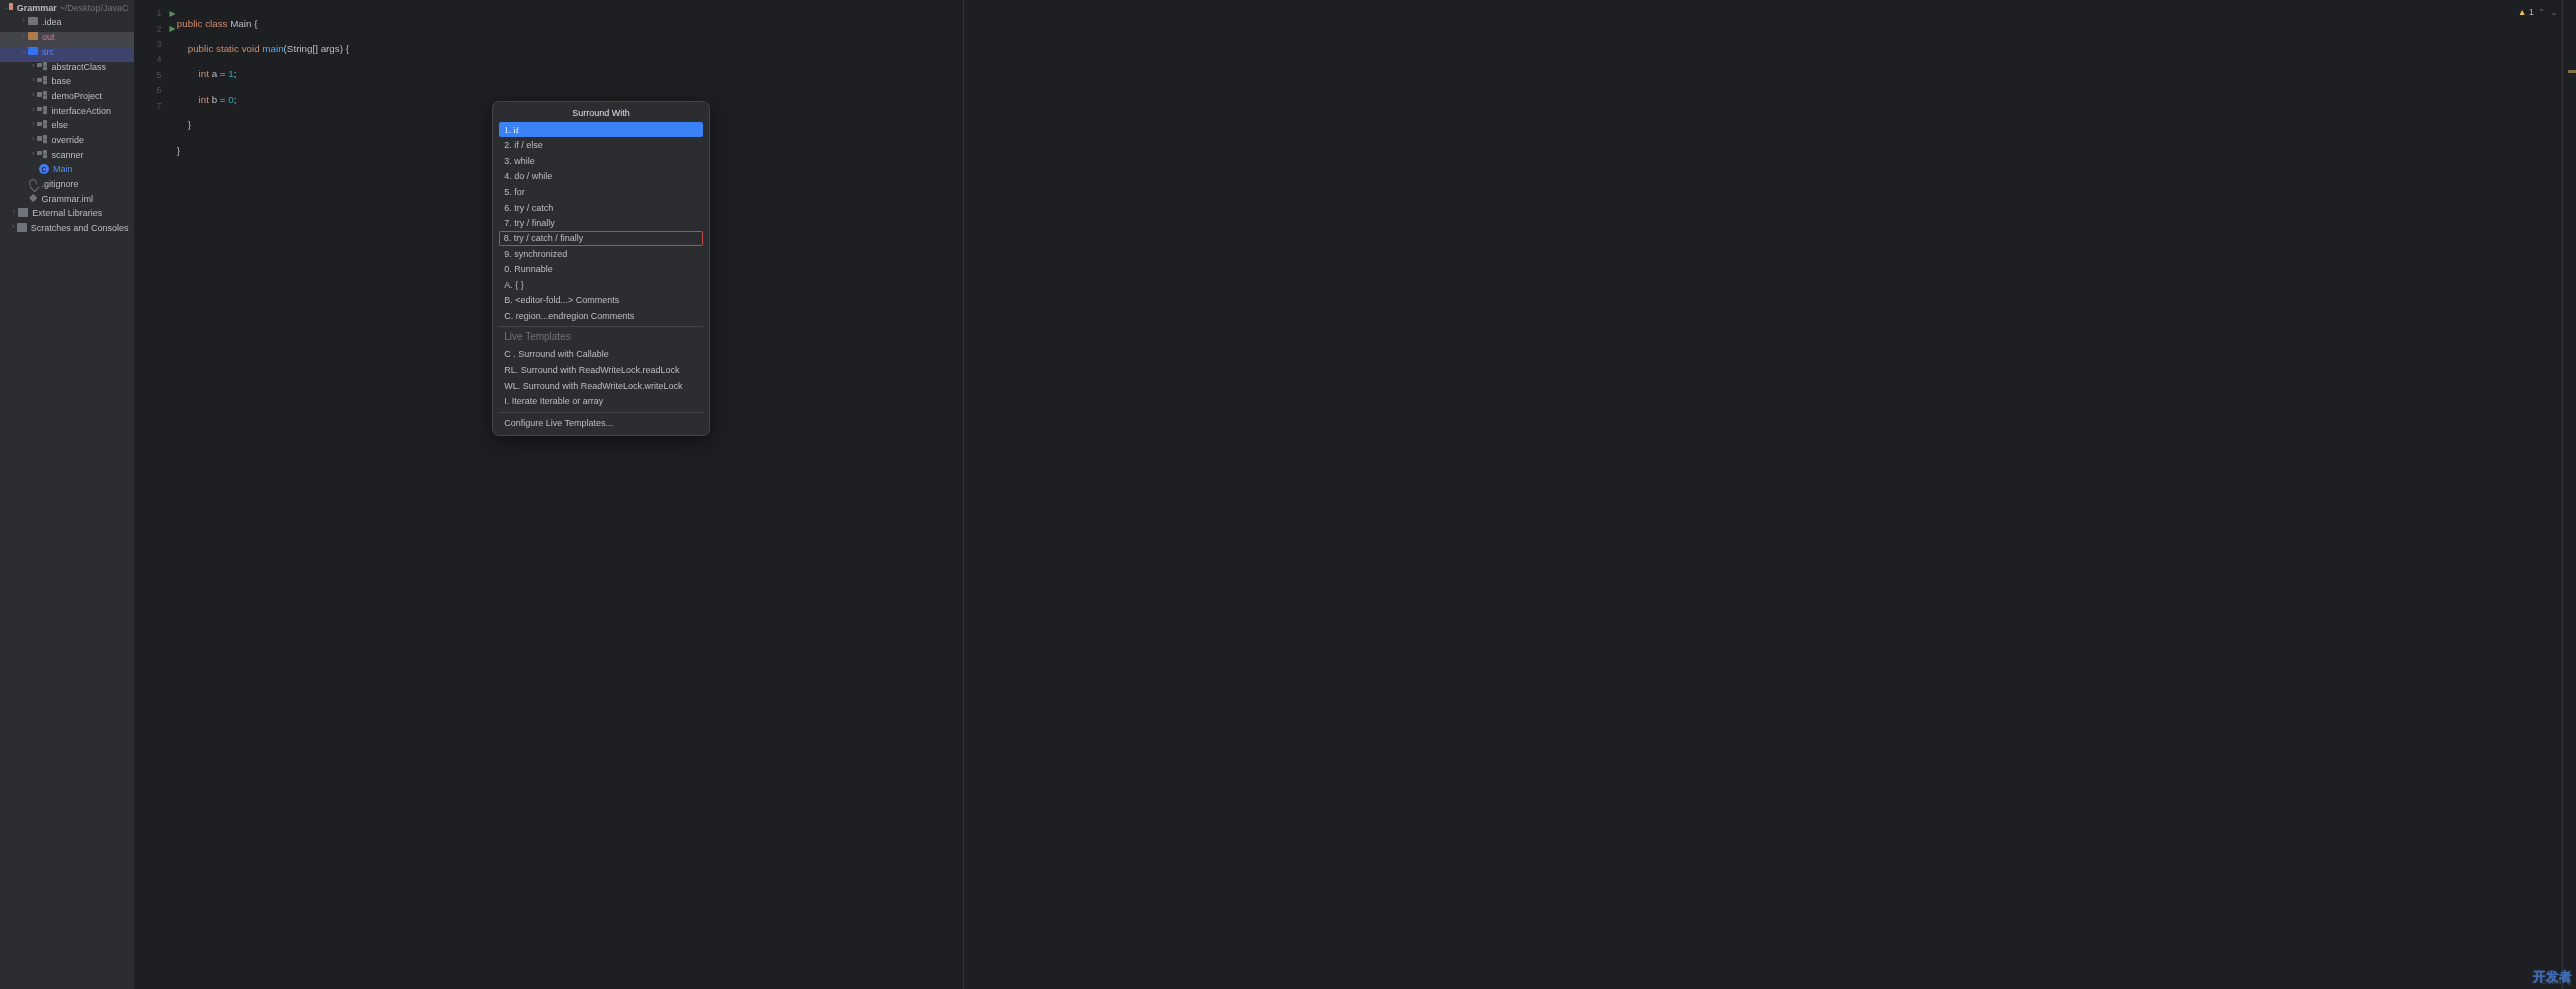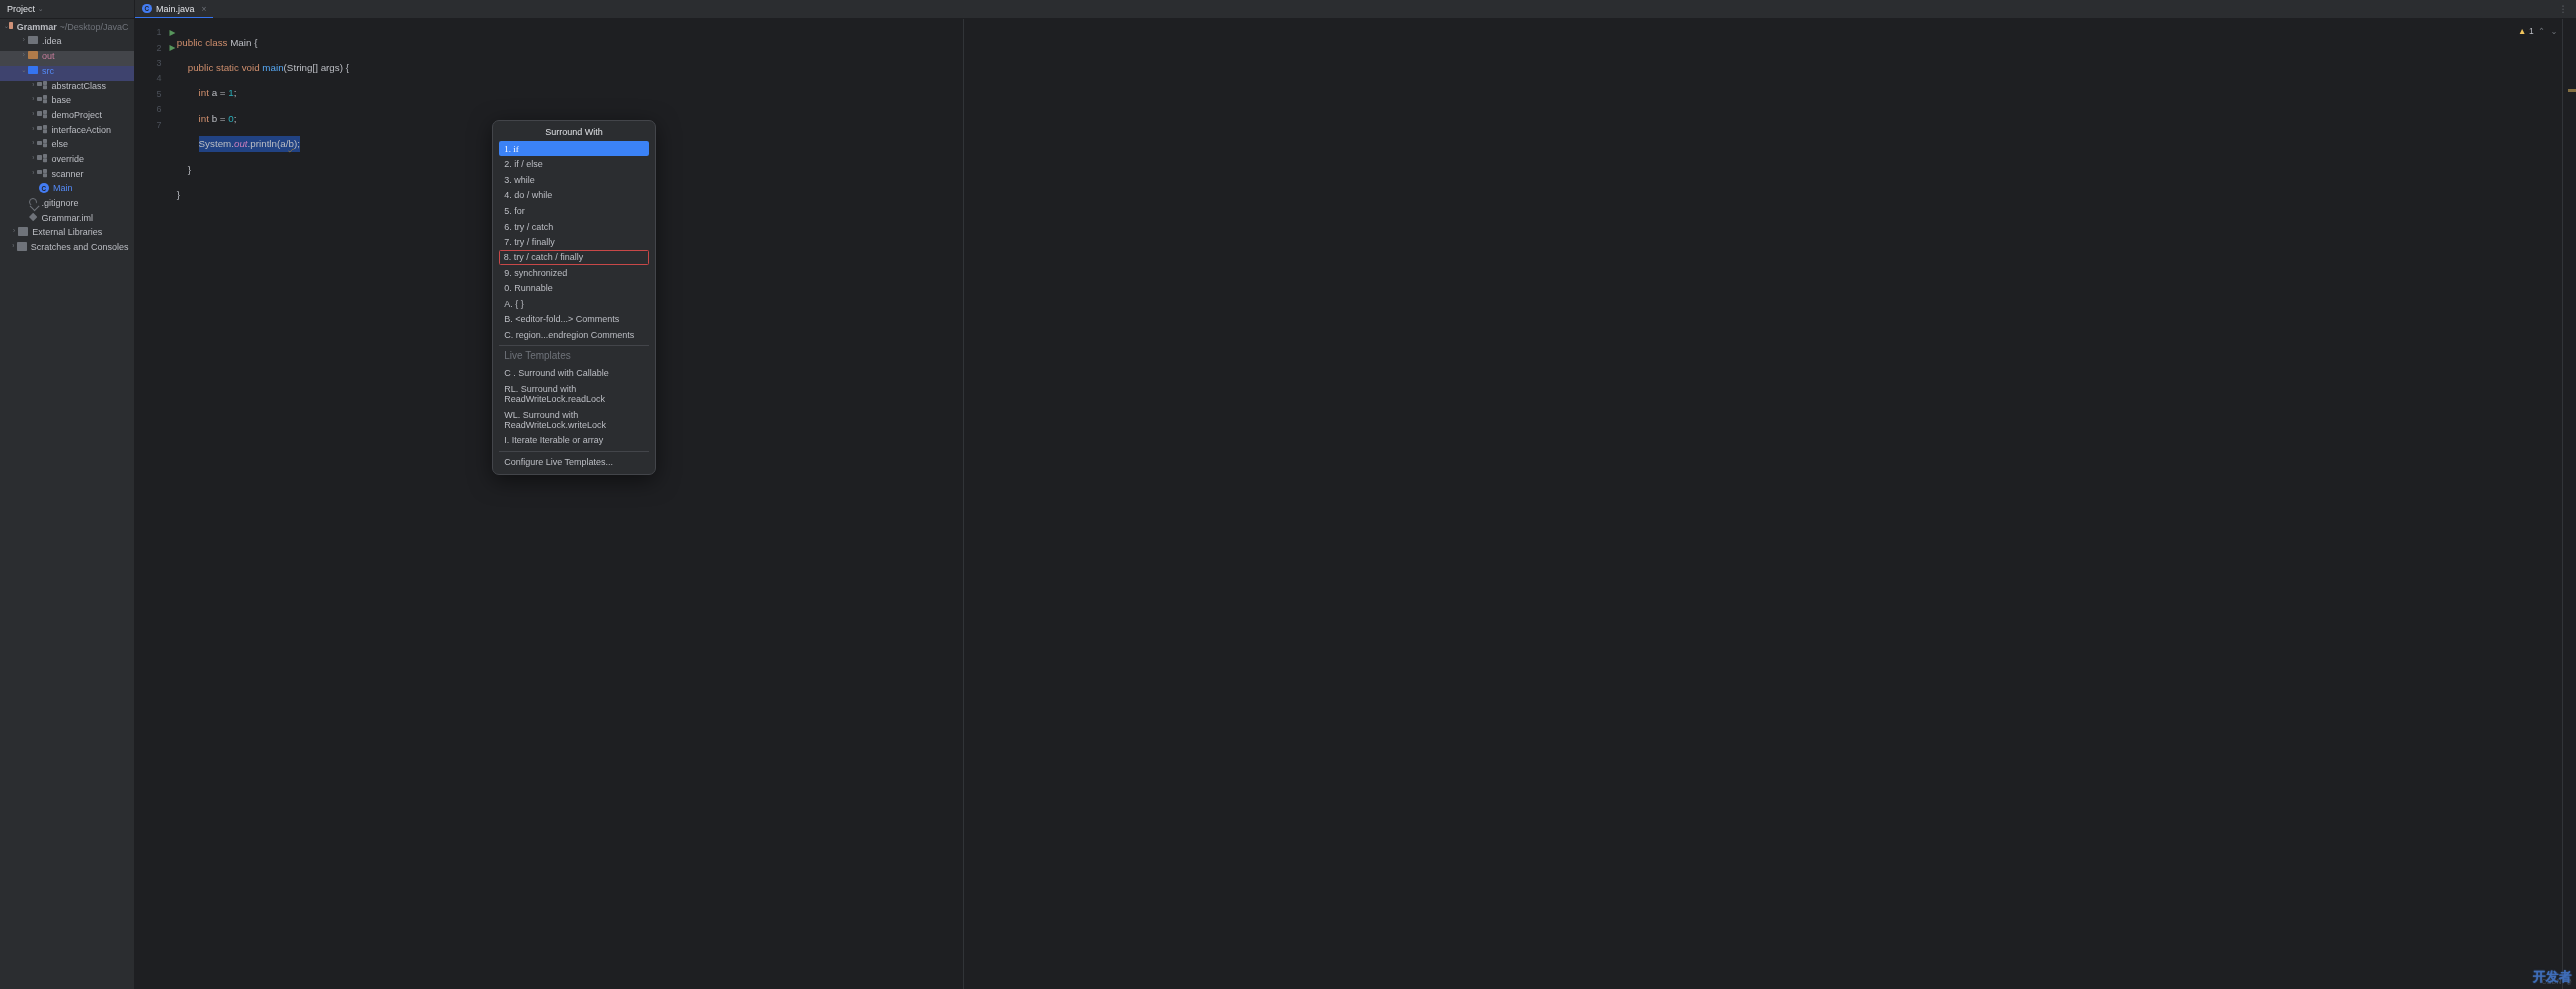--- a/index.html
+++ b/index.html
@@ -58,50 +58,36 @@
 .sel { background: #214283; }
 .underline { text-decoration-line: underline; text-decoration-style: wavy; text-decoration-color: #857042; }
 
 .right-gutter { width: 14px; background: #1e1f22; border-left: 0.7px solid #313438; position: relative; }
 .split-line { position: absolute; left: 828px; top: 0; bottom: 0; width: 0.7px; background: #313438; }
 .warn-badge { position: absolute; top: 7px; right: 17px; display: flex; align-items: center; gap: 2.8px; color: #bcbec4; font-size: 8.4px; }
 .warn-tri { color: #f2c55c; }
 .nav-arr { color: #6f737a; margin: 0 1.4px; cursor: pointer; }
 .err-mark { position:absolute; right:0; top:70px; width:8.4px; height:2.8px; background:#857042;}
 
-.popup { position: absolute; left: 357px; top: 101px; width: 164px; background: #2b2d30; border: 0.7px solid #43454a; border-radius: 7px; box-shadow: 0 5.6px 22.4px rgba(0,0,0,0.5); overflow: hidden; z-index: 100; }
+.popup { position: absolute; left: 357px; top: 101px; width: 218px; background: #2b2d30; border: 0.7px solid #43454a; border-radius: 7px; box-shadow: 0 5.6px 22.4px rgba(0,0,0,0.5); overflow: hidden; z-index: 100; }
 .popup-title { text-align: center; padding: 5.6px 0 4.2px; color: #dfe1e5; font-size: 9px; font-weight: 500; }
 .popup-list { padding: 0 5.6px 4.2px; }
 .popup-item { padding: 2.8px 5.6px; border-radius: 2.1px; color: #bcbec4; cursor: pointer; font-size: 9px; }
 .popup-item.sel-item { background: #3b82f6; color: #fff; font-family: Liberation Serif, serif; }
 .popup-item.boxed { border: 1.4px solid #c84848; border-radius: 1.4px; padding: 1.4px 4.2px; }
 .popup-sep { height: 0.7px; background: #43454a; margin: 2.8px 0; }
 .popup-section { padding: 1.4px 5.6px 4.2px; color: #6f737a; font-size: 10px; }
 
 .watermark { position: absolute; bottom: 2.8px; right: 4.2px; color: #4b5059; font-size: 7.7px; font-family: Liberation Mono, monospace; letter-spacing: 0.4px; }
 .wm2 { position: absolute; bottom: 2.8px; right: 4.2px; color: #3f6db8; font-size: 13px; font-weight: bold; text-shadow: 0 0 1.4px #3f6db8; }
 </style>
 </head>
 <body>
 
 <div class="root">
-  <div class="tabs-bar">
-    <div class="tabs-left">
-      <span class="proj-title">Project</span>
-      <span class="chev">⌄</span>
-    </div>
-    <div class="tab">
-      <span class="tab-icon">C</span>
-      <span class="tab-name">Main.java</span>
-      <span class="tab-close">×</span>
-    </div>
-    <div class="tabs-right">
-      <span class="dots">⋮</span>
-    </div>
-  </div>
 
   <div class="main">
     <div class="sidebar">
       <div class="tree-item">
         <span class="tree-indent" style="width:9.8px"></span>
         <span class="tree-chev">⌄</span>
         <span class="folder-icon mod"></span>
         <span class="tree-label" style="font-weight:600">Grammar</span>
         <span class="tree-path">~/Desktop/JavaC</span>
       </div>
@@ -218,21 +204,20 @@
           </div>
         <div class="gut-row">
             <span>7</span>
           </div>
       </div>
       <div class="code-area">
         <div class="code-line"><span class="kw">public</span><span> </span><span class="kw">class</span><span> </span><span class="cls">Main</span><span class="punc"> {</span></div>
         <div class="code-line"><span>    </span><span class="kw">public</span><span> </span><span class="kw">static</span><span> </span><span class="kw">void</span><span> </span><span class="mth">main</span><span class="punc">(String[] args) {</span></div>
         <div class="code-line"><span>        </span><span class="kw">int</span><span> </span><span class="punc">a = </span><span class="lit">1</span><span class="punc">;</span></div>
         <div class="code-line"><span>        </span><span class="kw">int</span><span> </span><span class="punc">b = </span><span class="lit">0</span><span class="punc">;</span></div>
-        <div class="code-line"><span>        </span><span class="sel"><span class="punc">System.</span><span class="fld">out</span><span class="punc">.println(a/</span><span class="punc underline">b</span><span class="punc">);</span></span></div>
         <div class="code-line"><span class="punc">    }</span></div>
         <div class="code-line"><span class="punc">}</span></div>
       </div>
       <div class="split-line"></div>
       <div class="warn-badge">
         <span class="warn-tri">▲</span>
         <span>1</span>
         <span class="nav-arr">⌃</span>
         <span class="nav-arr">⌄</span>
       </div>

